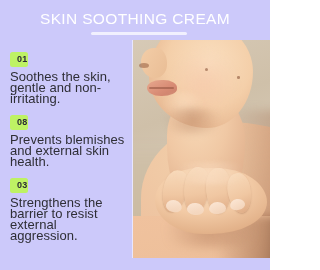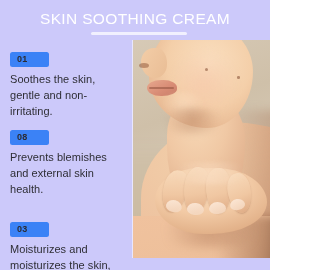--- a/index.html
+++ b/index.html
@@ -209,40 +209,40 @@
   
   #content {
     position: absolute;
     left: 0;
     top: 48px;
     width: 133px;
   }
   .block { position: relative; }
   .badge {
     display: inline-block;
-    background: #3b82f6;
+    background: #bef264;
     color: #2b2b33;
     font-size: 9px;
     font-weight: 700;
     line-height: 11px;
-    padding: 2px 22px 2px 7px;
+    padding: 2px 1px 2px 7px;
     border-radius: 2.5px;
     margin-left: 10px;
     letter-spacing: 0.2px;
   }
   .desc {
     margin: 4px 8px 0 10px;
     color: #2e2e35;
-    font-size: 11px;
-    line-height: 16px;
+    font-size: 13px;
+    line-height: 11px;
     letter-spacing: 0.05px;
   }
   #b1 .badge { margin-top: 0; }
   #b2 { margin-top: 7px; }
-  #b3 { margin-top: 21px; }
+  #b3 { margin-top: 7px; }
   #b4 { margin-top: 4px; }
 </style>
 </head>
 <body>
 
 <div id="poster">
 
   <div id="header">
     <div id="title">SKIN SOOTHING CREAM</div>
     <div id="title-rule"></div>
@@ -286,21 +286,20 @@
       <div class="desc">Soothes the skin, gentle and non-irritating.</div>
     </div>
 
     <div class="block" id="b2">
       <span class="badge">08</span>
       <div class="desc">Prevents blemishes and external skin health.</div>
     </div>
 
     <div class="block" id="b3">
       <span class="badge">03</span>
-      <div class="desc">Moisturizes and moisturizes the skin, leaving it hydrated and not dry.</div>
     </div>
 
     <div class="block" id="b4">
       <div class="desc">Strengthens the barrier to resist external aggression.</div>
     </div>
 
   </div>
 
 </div>
 

